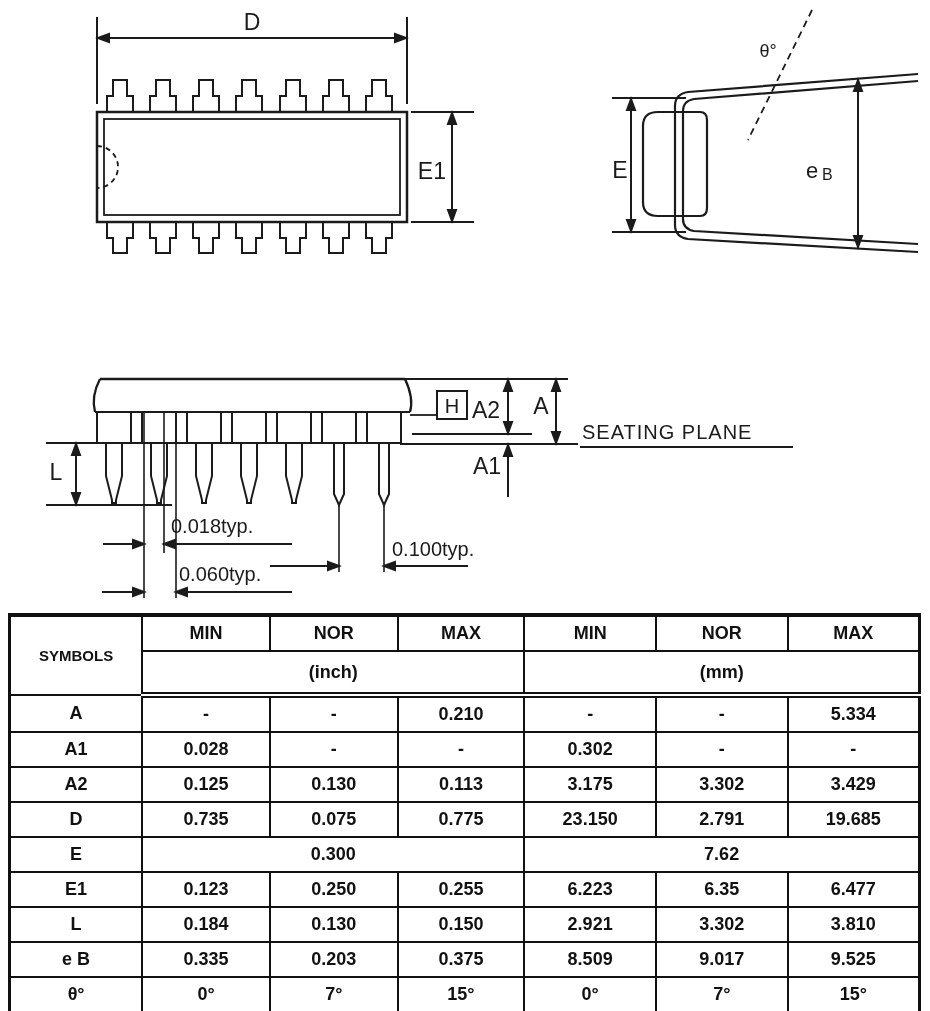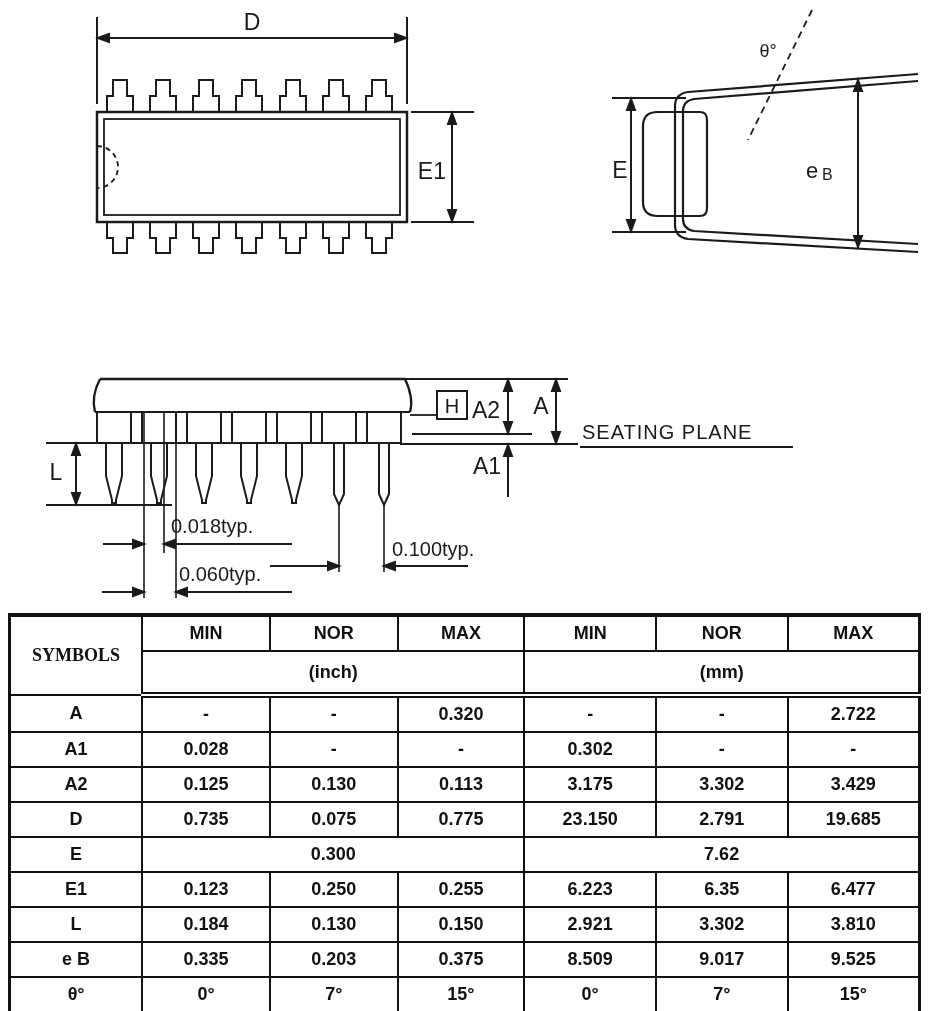--- a/index.html
+++ b/index.html
@@ -11,21 +11,21 @@
   .dimtxt{font-size:20px;}
   .seating{font-size:20px;letter-spacing:1px;}
   .hlabel{font-size:20px;}
 
   table.dim{position:absolute;left:8px;top:613px;width:913px;border-collapse:collapse;
     table-layout:fixed;background:#ffffff;color:#111111;font-weight:bold;
     font-size:18px;text-align:center;
     border:3px solid #111111;border-top:4px solid #111111;border-bottom:6px solid #111111;}
   table.dim td{border:2px solid #111111;padding:0;height:33px;overflow:hidden;}
   table.dim tr.hdr2 td{height:40px;border-bottom:6px double #111111;}
-  td.symhead{border-right:6px double #111111;border-bottom:6px double #111111;font-size:18px;font-family:Liberation Serif, serif;}
+  td.symhead{border-right:6px double #111111;border-bottom:6px double #111111;font-size:15px;}
   td.symcol{border-right:6px double #111111;}
   td.grpend{border-right:6px double #111111;}
 </style>
 </head>
 <body>
 
 <div class="page">
 
 <svg class="drawings" width="930" height="608" viewBox="0 0 930 608">
   <g stroke="#1b1b1b" fill="none" stroke-width="2">
@@ -195,24 +195,24 @@
     <td>MAX</td>
   </tr>
   <tr class="hdr2">
     <td colspan="3" class="grpend">(inch)</td>
     <td colspan="3">(mm)</td>
   </tr>
   <tr>
     <td class="symcol">A</td>
     <td>-</td>
     <td>-</td>
-    <td class="grpend">0.320</td>
-    <td>-</td>
-    <td>-</td>
-    <td>2.722</td>
+    <td class="grpend">0.210</td>
+    <td>-</td>
+    <td>-</td>
+    <td>5.334</td>
   </tr>
   <tr>
     <td class="symcol">A1</td>
     <td>0.028</td>
     <td>-</td>
     <td class="grpend">-</td>
     <td>0.302</td>
     <td>-</td>
     <td>-</td>
   </tr>

